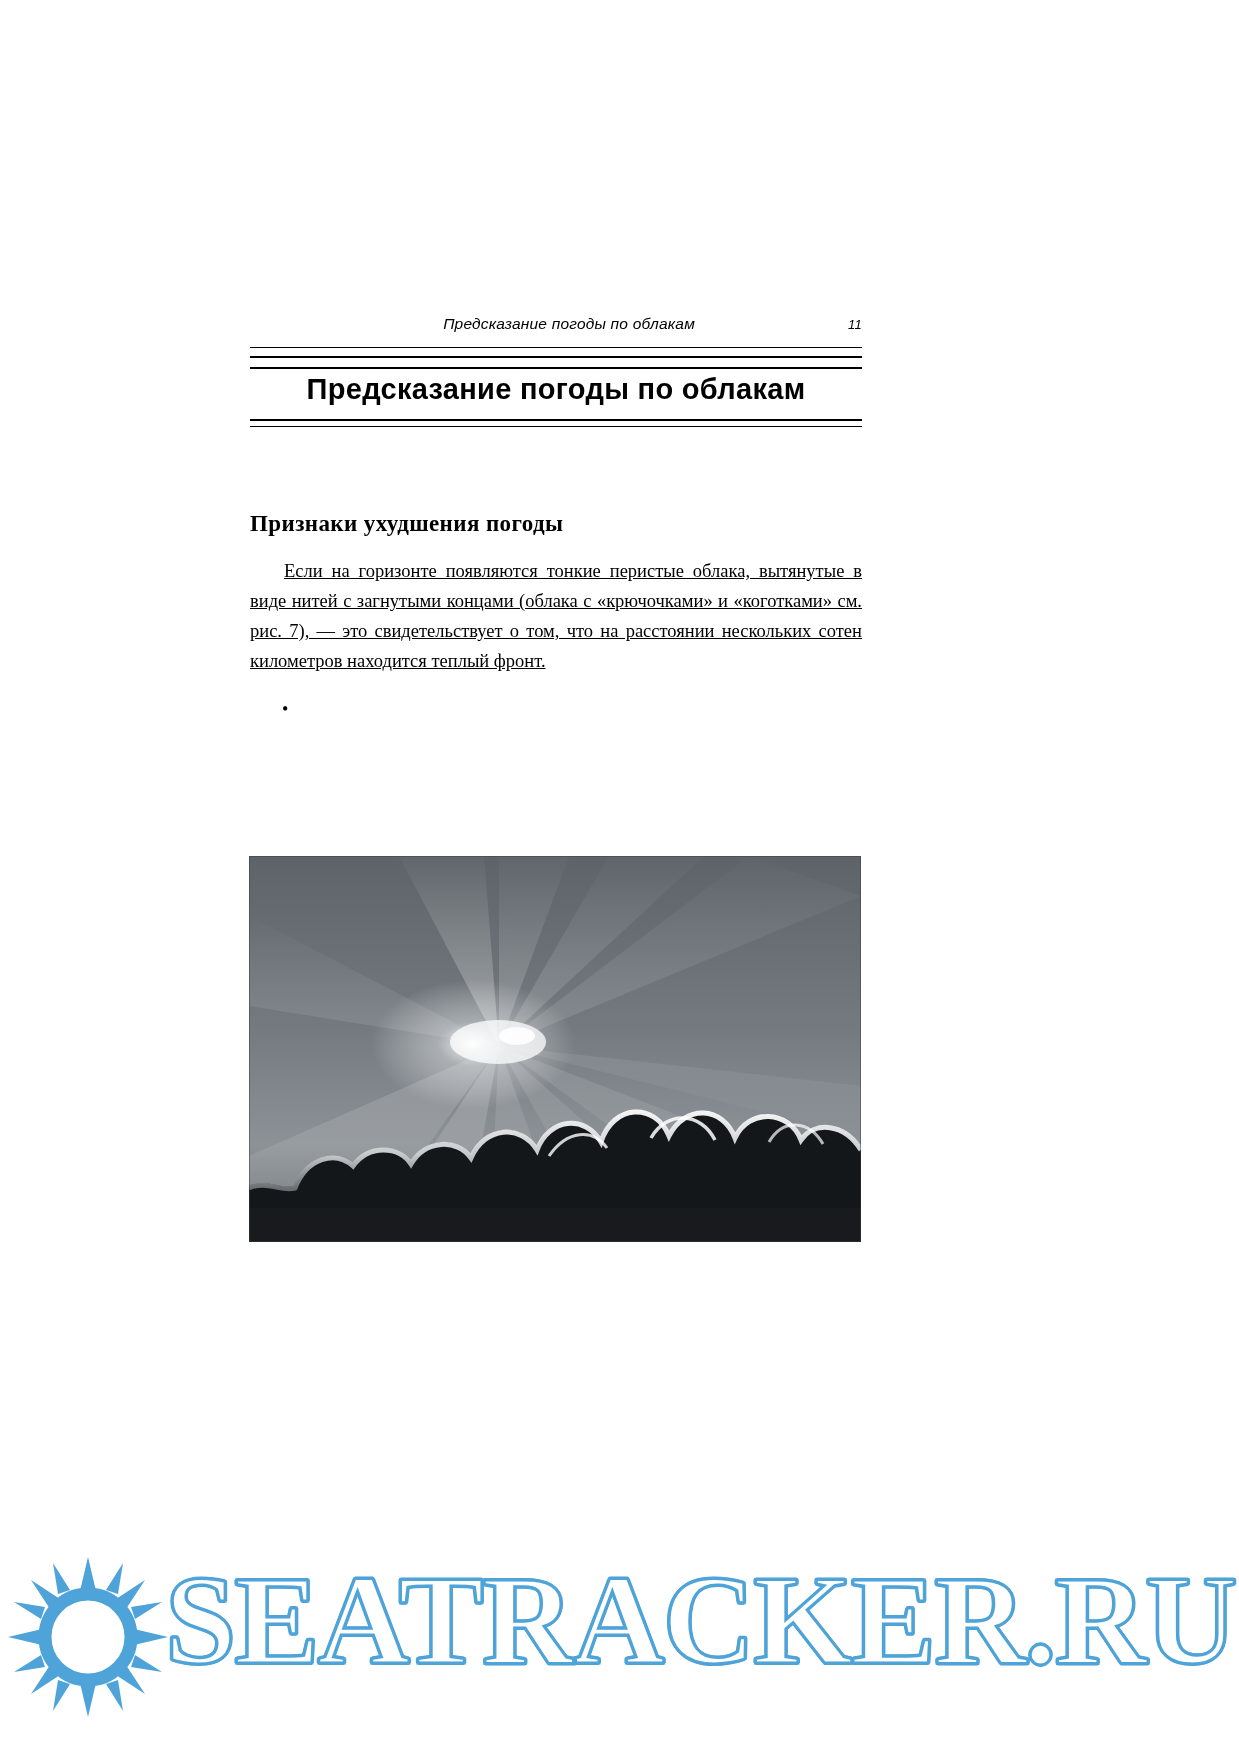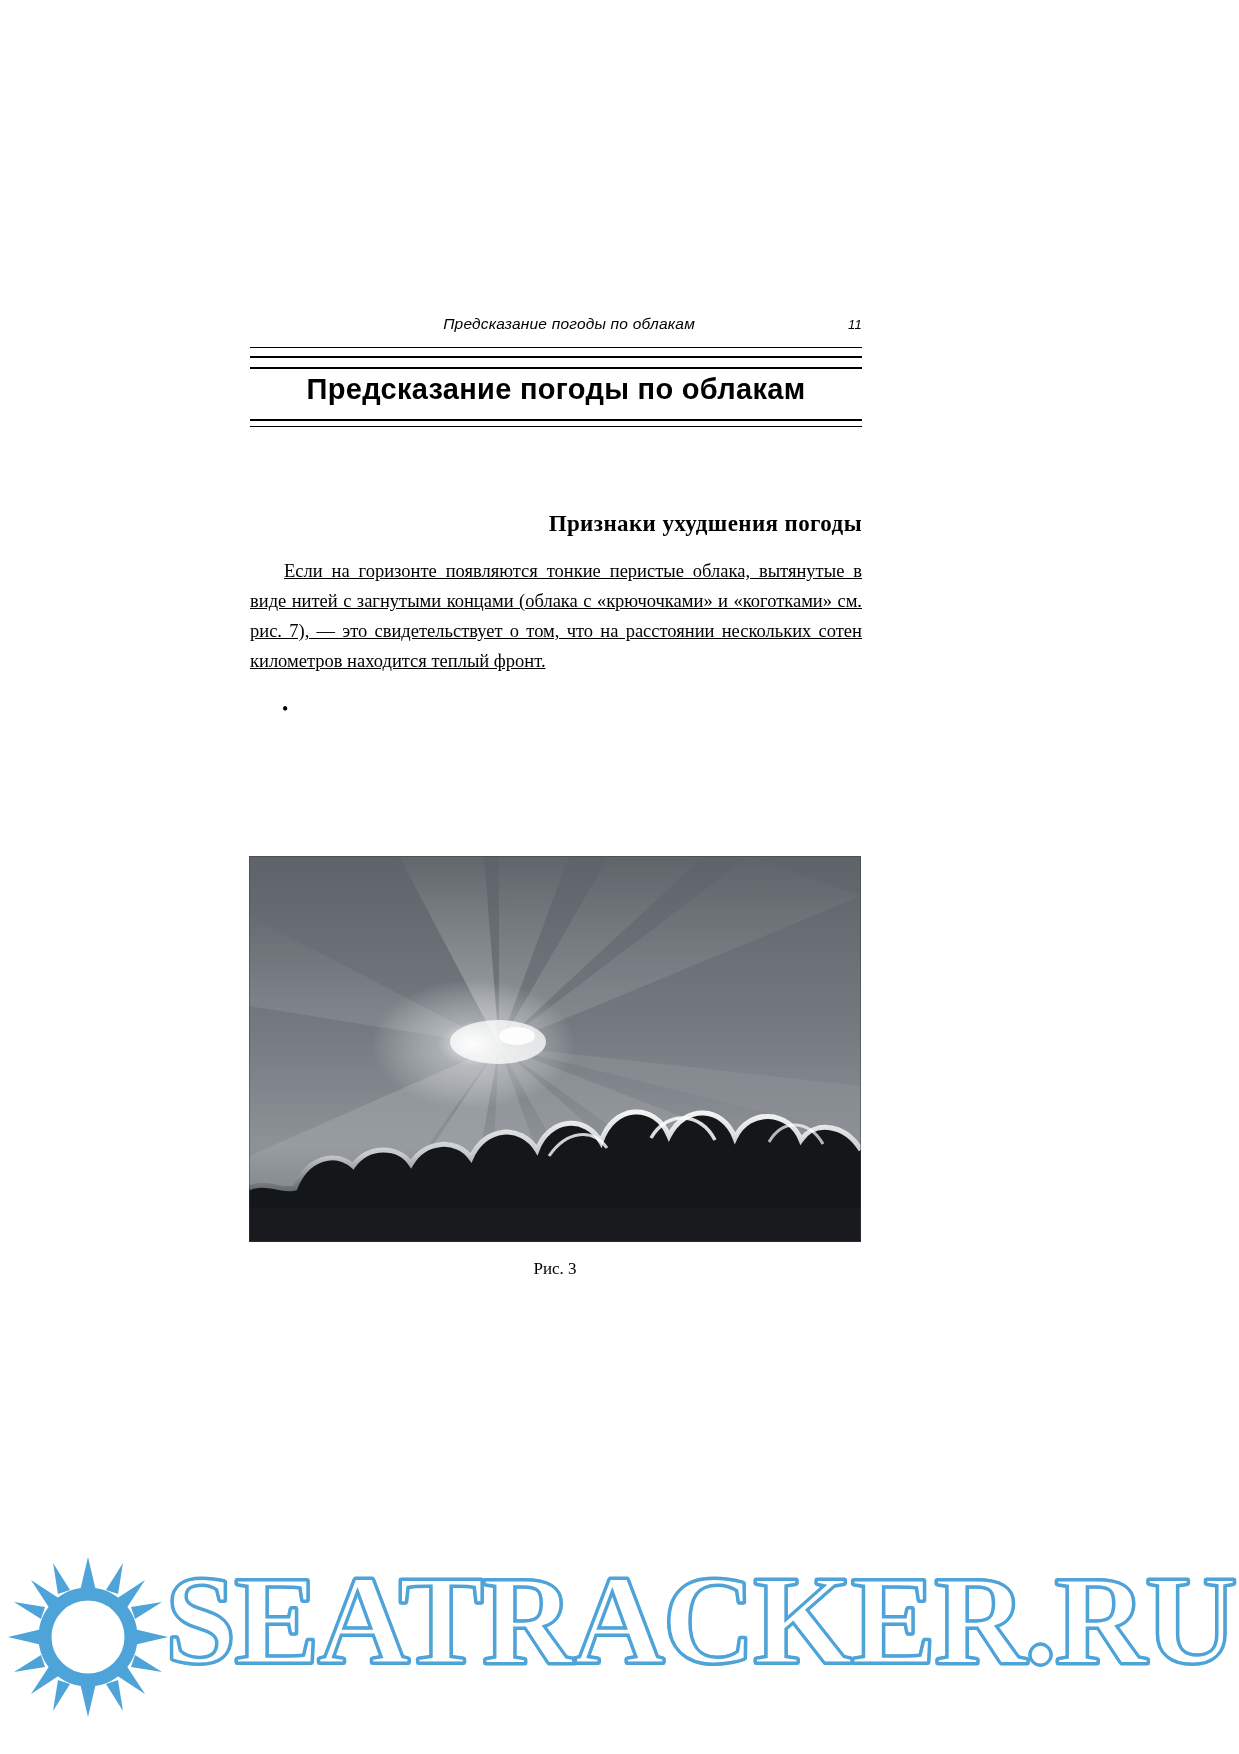--- a/index.html
+++ b/index.html
@@ -70,21 +70,21 @@
     letter-spacing: .3px;
     color: #000;
   }
 
   
   .section-heading {
     position: absolute;
     left: 250px;
     top: 496px;
     width: 612px;
-    text-align: right;
+    text-align: left;
     font-family: "Liberation Serif", serif;
     font-weight: bold;
     font-size: 23px;
     letter-spacing: .4px;
   }
 
   
   .body-text {
     position: absolute;
     left: 250px;
@@ -278,21 +278,20 @@
                  C364,248 406,246 420,280 C436,248 474,250 486,282
                  C500,252 540,254 552,284 C566,264 596,268 612,294" fill="none" stroke="url(#rim)" stroke-width="5" opacity="0.95"></path>
         <path d="M300,300 C318,274 344,272 358,292" fill="none" stroke="#ffffff" stroke-width="3" opacity="0.8"></path>
         <path d="M402,282 C418,254 452,256 466,284" fill="none" stroke="#ffffff" stroke-width="3.5" opacity="0.85"></path>
         <path d="M520,286 C534,262 560,264 574,288" fill="none" stroke="#ffffff" stroke-width="3" opacity="0.7"></path>
 
         <rect x="0" y="352" width="612" height="34" fill="#1b1e21" opacity="0.55"></rect>
         <rect x="0" y="0" width="612" height="386" fill="none" stroke="#3a3f44" stroke-width="1"></rect>
       </svg>
     </div>
-    <div class="figure-caption">Рис. 3</div>
   </div>
 
   <div class="watermark">
     <svg class="wm-sun" viewBox="0 0 160 160">
       <g fill="#4ea3d8">
         <polygon points="80,0 88,34 72,34"></polygon>
         <polygon points="80,160 88,126 72,126"></polygon>
         <polygon points="0,80 34,72 34,88"></polygon>
         <polygon points="160,80 126,72 126,88"></polygon>
         <polygon points="23,23 52,42 42,52"></polygon>

